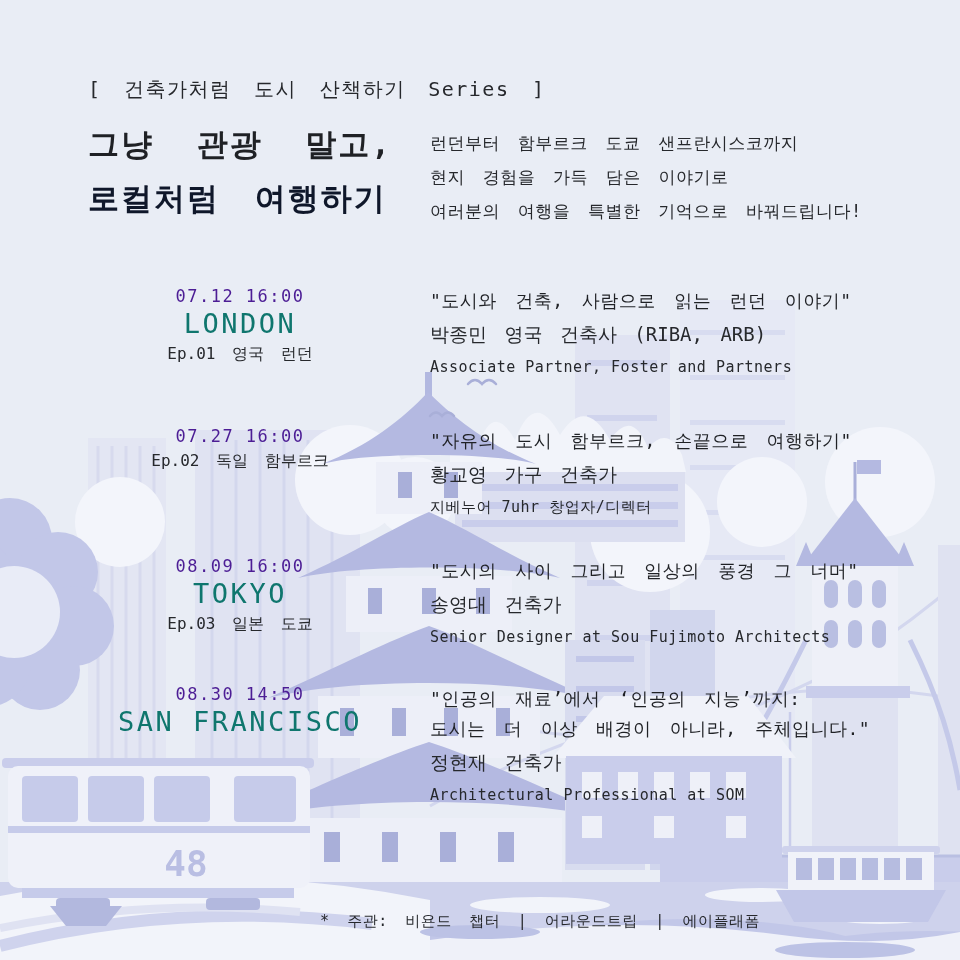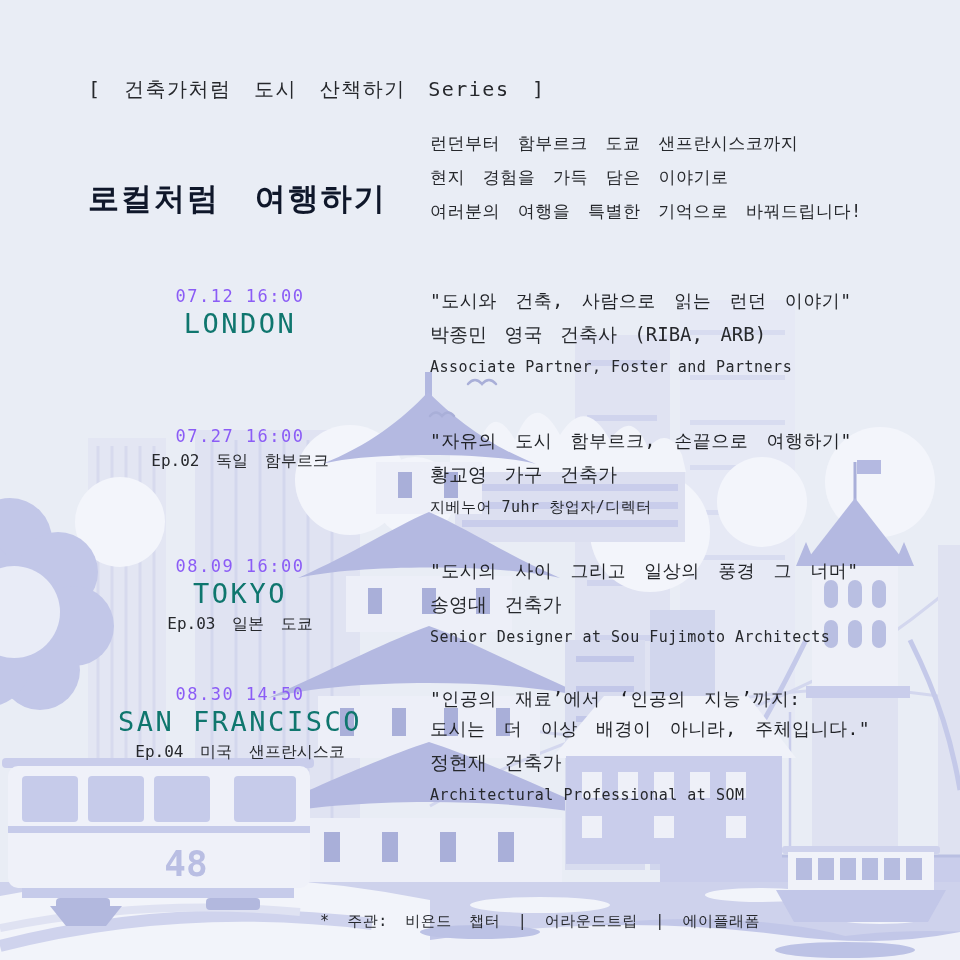--- a/index.html
+++ b/index.html
@@ -12,21 +12,21 @@
   .bg{position:absolute;left:0;top:0;width:960px;height:960px;}
   .abs{position:absolute;}
   .series-tag{left:88px;top:76px;font-size:20px;letter-spacing:1.5px;word-spacing:9px;text-align:center;}
   .title-l1{left:88px;top:124px;font-size:31px;font-weight:bold;letter-spacing:2px;word-spacing:22px;color:#1f2125;}
   .title-l2{left:88px;top:178px;font-size:31px;font-weight:bold;letter-spacing:2px;word-spacing:14px;color:#0f172a;}
   .desc{left:430px;top:126px;font-size:17px;line-height:34px;letter-spacing:.5px;word-spacing:7px;}
   .event{position:absolute;left:0;width:960px;}
   .e1{top:286px}.e2{top:426px}.e3{top:556px}.e4{top:684px}
   .ev-left{position:absolute;left:70px;top:0;width:340px;text-align:center;}
   .ev-right{position:absolute;left:430px;top:0;width:480px;}
-  .date{font-size:17px;letter-spacing:1.5px;color:#8b5cf6;}
+  .date{font-size:17px;letter-spacing:1.5px;color:#4c1d95;}
   .city{font-size:27px;color:#0f766e;letter-spacing:2.5px;margin-top:3px;line-height:30px;}
   .ep{font-size:16px;margin-top:5px;word-spacing:7px;}
   .talk{font-size:18px;line-height:30px;word-spacing:7px;letter-spacing:.5px;color:#1f2125;}
   .speaker{font-size:19px;margin-top:6px;word-spacing:6px;}
   .role{font-size:15px;margin-top:10px;letter-spacing:.5px;}
   .footer{left:0;top:912px;width:100%;box-sizing:border-box;padding-left:120px;
           text-align:center;font-size:15px;word-spacing:8px;letter-spacing:.5px;}
 </style>
 </head>
 <body>
@@ -224,31 +224,33 @@
       <path d="M776 890 L946 890 L928 922 L794 922 Z" fill="#c2c7e8"></path>
     </g>
 
     <g stroke="#a9afd8" stroke-width="2.5" fill="none" stroke-linecap="round">
       <path d="M468 384 q7 -8 14 0 q7 -8 14 0"></path>
       <path d="M430 416 q6 -7 12 0 q6 -7 12 0"></path>
     </g>
   </svg>
 
   <div class="abs series-tag">[ 건축가처럼 도시 산책하기 Series ]</div>
+  <div class="abs title-l1">그냥 관광 말고,</div>
   <div class="abs title-l2">로컬처럼 여행하기</div>
   <div class="abs desc">
     <div>런던부터 함부르크 도쿄 샌프란시스코까지</div>
     <div>현지 경험을 가득 담은 이야기로</div>
     <div>여러분의 여행을 특별한 기억으로 바꿔드립니다!</div>
   </div>
 
   <div class="event e1">
     <div class="ev-left">
       <div class="date">07.12 16:00</div>
       <div class="city">LONDON</div>
+      <div class="ep">Ep.01 영국 런던</div>
     </div>
     <div class="ev-right">
       <div class="talk">"도시와 건축, 사람으로 읽는 런던 이야기"</div>
       <div class="speaker">박종민 영국 건축사 (RIBA, ARB)</div>
       <div class="role">Associate Partner, Foster and Partners</div>
     </div>
   </div>
 
   <div class="event e2">
     <div class="ev-left">
@@ -272,21 +274,20 @@
       <div class="talk">"도시의 사이 그리고 일상의 풍경 그 너머"</div>
       <div class="speaker">송영대 건축가</div>
       <div class="role">Senior Designer at Sou Fujimoto Architects</div>
     </div>
   </div>
 
   <div class="event e4">
     <div class="ev-left">
       <div class="date">08.30 14:50</div>
       <div class="city">SAN FRANCISCO</div>
-      <div class="ep">Ep.04 미국 샌프란시스코</div>
     </div>
     <div class="ev-right">
       <div class="talk">"인공의 재료’에서 ‘인공의 지능’까지:</div>
       <div class="talk">도시는 더 이상 배경이 아니라, 주체입니다."</div>
       <div class="speaker">정현재 건축가</div>
       <div class="role">Architectural Professional at SOM</div>
     </div>
   </div>
 
   <div class="abs footer">* 주관: 비욘드 챕터 | 어라운드트립 | 에이플래폼</div>

